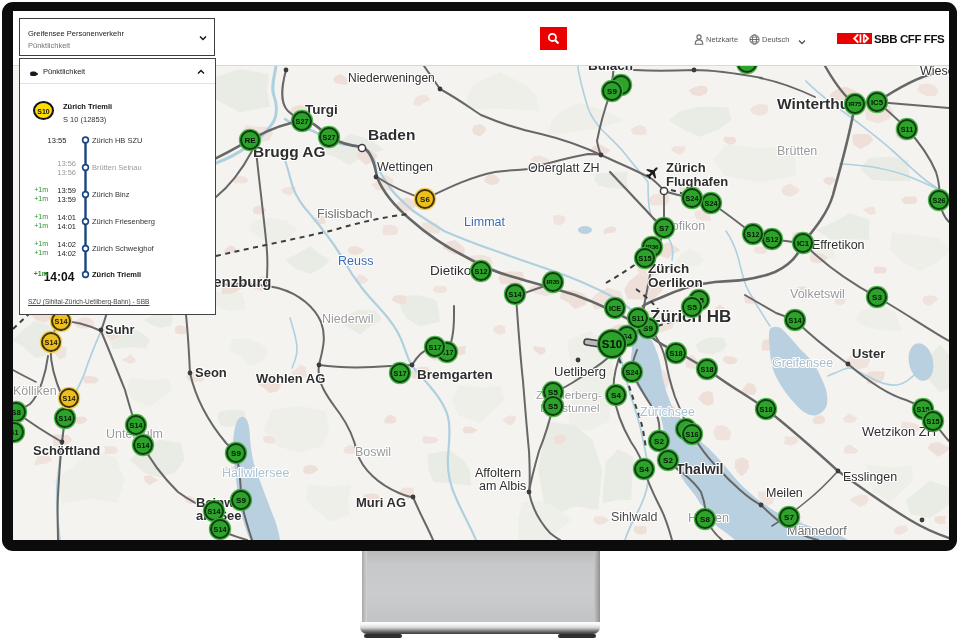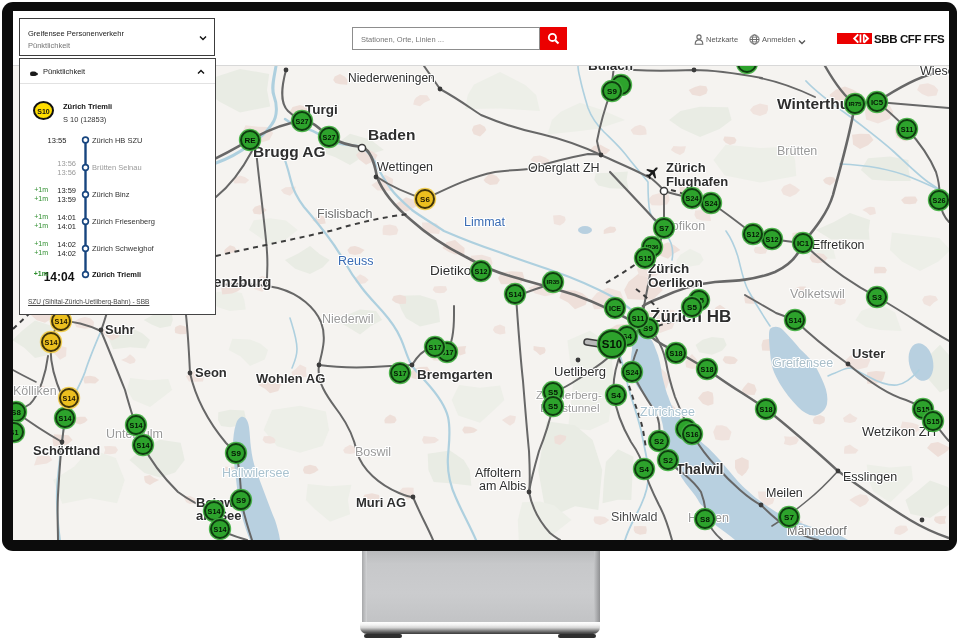--- a/index.html
+++ b/index.html
@@ -663,31 +663,28 @@
             </g>
 <g>
               <circle cx="612" cy="344" r="15.2" fill="#3fae3e" opacity="0.92"></circle>
               <circle cx="612" cy="344" r="13.0" fill="#2da32c" stroke="#0e3d0f" stroke-width="2"></circle>
               <text x="612" y="348.1" font-size="11.5" font-weight="bold" fill="#051505" text-anchor="middle">S10</text>
             </g>
 </g>
   </svg>
   </div>
   <div id="toolbar">
-    <div id="search">
-          <span>Stationen, Orte, Linien ...</span>
-        </div>
     <div id="sbtn">
           <svg style="position:absolute;left:7px;top:5px" width="13" height="13" viewBox="0 0 13 13">
             <circle cx="5.4" cy="5.4" r="3.6" stroke="#fff" stroke-width="1.8" fill="none"></circle>
             <line x1="8.2" y1="8.2" x2="11.5" y2="11.5" stroke="#fff" stroke-width="2"></line>
           </svg>
         </div>
     <div class="tbtxt" style="left:693px;">Netzkarte</div>
-    <div class="tbtxt" style="left:749px;">Anmelden</div>
+    <div class="tbtxt" style="left:749px;">Deutsch</div>
     <svg style="position:absolute;left:681px;top:23px" width="10" height="11" viewBox="0 0 10 11">
           <circle cx="5" cy="3" r="2.1" stroke="#6b6b6b" stroke-width="1.1" fill="none"></circle>
           <path d="M1.2,10.2 C1.2,7.2 2.8,5.9 5,5.9 C7.2,5.9 8.8,7.2 8.8,10.2 Z" stroke="#6b6b6b" stroke-width="1.1" fill="none"></path>
         </svg>
         <svg style="position:absolute;left:736px;top:23px" width="11" height="11" viewBox="0 0 11 11">
           <circle cx="5.5" cy="5.5" r="4.6" stroke="#6b6b6b" stroke-width="1" fill="none"></circle>
           <ellipse cx="5.5" cy="5.5" rx="2.1" ry="4.6" stroke="#6b6b6b" stroke-width="1" fill="none"></ellipse>
           <line x1="1" y1="5.5" x2="10" y2="5.5" stroke="#6b6b6b" stroke-width="1"></line>
           <line x1="1.6" y1="3.2" x2="9.4" y2="3.2" stroke="#6b6b6b" stroke-width="0.8"></line>
           <line x1="1.6" y1="7.8" x2="9.4" y2="7.8" stroke="#6b6b6b" stroke-width="0.8"></line>

